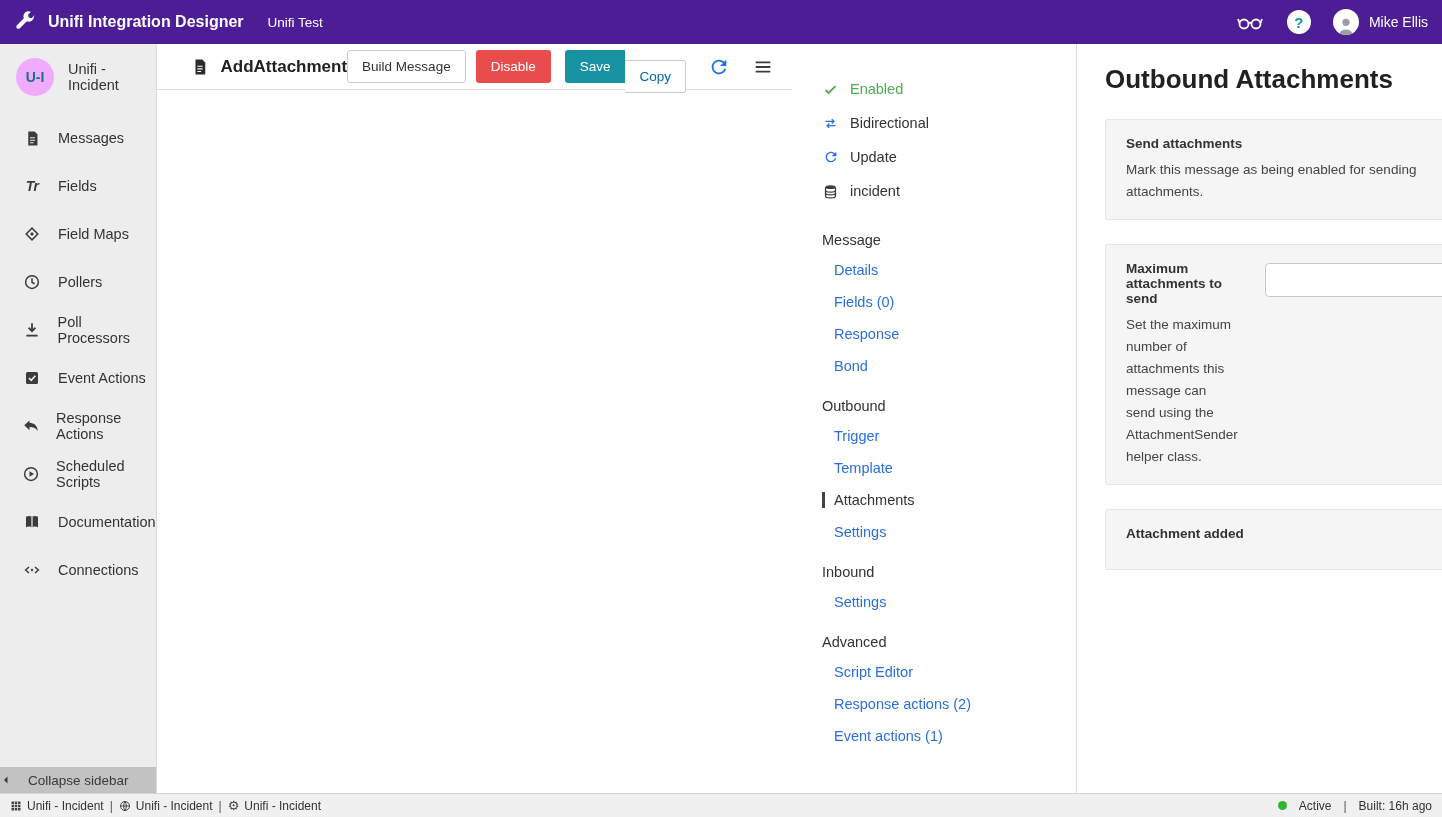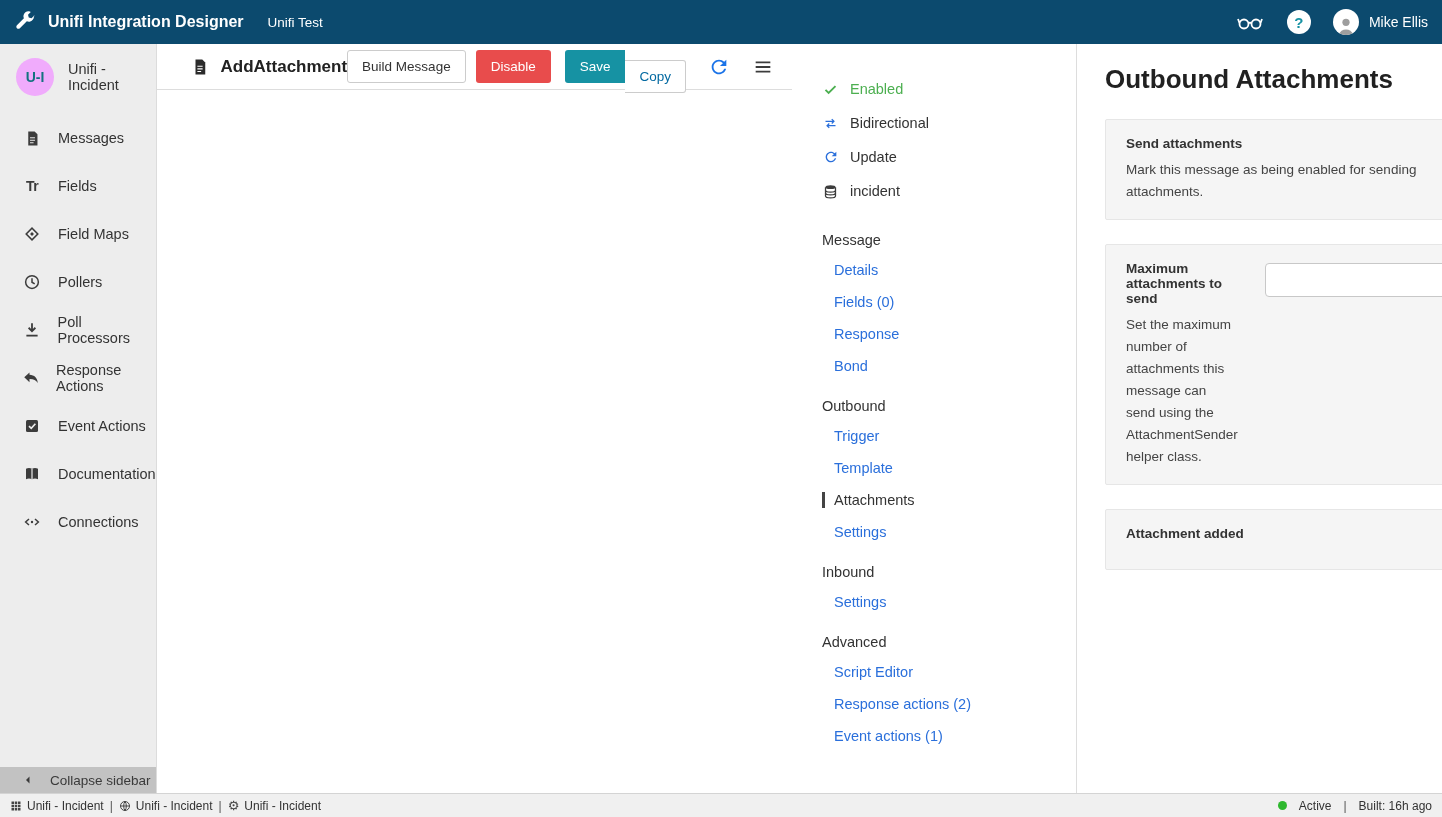--- a/index.html
+++ b/index.html
@@ -5,21 +5,21 @@
   * { box-sizing: border-box; margin: 0; padding: 0; }
   html,body { width:1442px; height:817px; overflow:hidden; }
   body {
     font-family: "Liberation Sans", "DejaVu Sans", sans-serif;
     font-size: 14px; color:#333; background:#fff;
   }
   svg { display:block; }
 
   
   .topbar {
-    height:44px; background:#0c4a6e; color:#fff;
+    height:44px; background:#4c1d95; color:#fff;
     display:flex; align-items:center; padding:16px 14px;
   }
   .topbar .brand-icon { margin-right:12px; }
   .topbar .app-title { font-size:16px; font-weight:700; margin-right:24px; }
   .topbar .env-name { font-size:13.5px; font-weight:400; }
   .topbar .spacer { flex:1; }
   .topbar .tb-icon { margin-left:22px; cursor:pointer; }
   .help-circle {
     width:24px; height:24px; border-radius:50%; background:#fff; color:#1692a3;
     font-weight:700; font-size:15px; display:flex; align-items:center; justify-content:center;
@@ -44,24 +44,24 @@
     font-weight:700; font-size:14px; display:flex; align-items:center; justify-content:center;
     margin-right:14px; flex:0 0 auto;
   }
   .integration-name { font-size:14.5px; color:#333; }
   .nav-items { flex:1; }
   .nav-item {
     height:48px; display:flex; align-items:center; padding-left:22px; cursor:pointer;
   }
   .nav-item .nicon { width:20px; margin-right:16px; display:flex; justify-content:center; }
   .nav-item .nlabel { font-size:14.5px; color:#333; }
-  .tr-glyph { font-weight:700; font-size:14px; color:#3c3c3c; letter-spacing:-0.5px; }
+  .tr-glyph { font-weight:700; font-size:14px; color:#3c3c3c; letter-spacing:-0.5px;font-style:italic; }
   .collapse-bar {
     height:26px; background:#c2c2c2; display:flex; align-items:center;
-    padding-left:22px; cursor:pointer; color:#3a3a3a; font-size:13.5px;
+    cursor:pointer; color:#3a3a3a; font-size:13.5px;
   }
   .collapse-bar .c-arrow { margin-right:16px; }
 
   
   .main-col { flex:1; display:flex; flex-direction:row; background:#fff; }
 
   
   .page-header {
     height:46px; display:flex; align-items:center; padding:0 18px 0 34px;
     border-bottom:1px solid #ddd; background:#fff;
@@ -216,33 +216,42 @@
           <svg width="18" height="18" viewBox="0 0 24 24">
               <path d="M12 3v10M7.5 9l4.5 4.5L16.5 9" fill="none" stroke="#3c3c3c" stroke-width="2.4"></path>
               <path d="M4.5 19.5h15" stroke="#3c3c3c" stroke-width="2.4"></path>
             </svg>
         </span>
         <span class="nlabel">Poll Processors</span>
       </div>
       <div class="nav-item">
         <span class="nicon">
           <svg width="18" height="18" viewBox="0 0 24 24">
-              <path fill="#3c3c3c" d="M10 4.5L3 11l7 6.5v-4.2c5.3-.1 8.9 1.5 11 5.2-.5-6.8-4.5-10.4-11-10.8z"></path>
-            </svg>
-        </span>
-        <span class="nlabel">Response Actions</span>
-      </div>
-      <div class="nav-item">
-        <span class="nicon">
-          <svg width="18" height="18" viewBox="0 0 24 24">
               <rect x="4" y="4" width="16" height="16" rx="2" fill="#3c3c3c"></rect>
               <path d="M8 12.2l3 3L16.5 9" fill="none" stroke="#ededed" stroke-width="2.2"></path>
             </svg>
         </span>
         <span class="nlabel">Event Actions</span>
+      </div>
+      <div class="nav-item">
+        <span class="nicon">
+          <svg width="18" height="18" viewBox="0 0 24 24">
+              <path fill="#3c3c3c" d="M10 4.5L3 11l7 6.5v-4.2c5.3-.1 8.9 1.5 11 5.2-.5-6.8-4.5-10.4-11-10.8z"></path>
+            </svg>
+        </span>
+        <span class="nlabel">Response Actions</span>
+      </div>
+      <div class="nav-item">
+        <span class="nicon">
+          <svg width="18" height="18" viewBox="0 0 24 24">
+              <circle cx="12" cy="12" r="8.5" fill="none" stroke="#3c3c3c" stroke-width="2"></circle>
+              <path d="M10 8.2l6 3.8-6 3.8z" fill="#3c3c3c"></path>
+            </svg>
+        </span>
+        <span class="nlabel">Scheduled Scripts</span>
       </div>
       <div class="nav-item">
         <span class="nicon">
           <svg width="18" height="18" viewBox="0 0 24 24">
               <path d="M4 5c2.6-1.3 5.4-1.3 8 0 2.6-1.3 5.4-1.3 8 0v14c-2.6-1.3-5.4-1.3-8 0-2.6-1.3-5.4-1.3-8 0z" fill="#3c3c3c"></path>
               <path d="M12 5v14" stroke="#ededed" stroke-width="1.6"></path>
             </svg>
         </span>
         <span class="nlabel">Documentation</span>
       </div>

